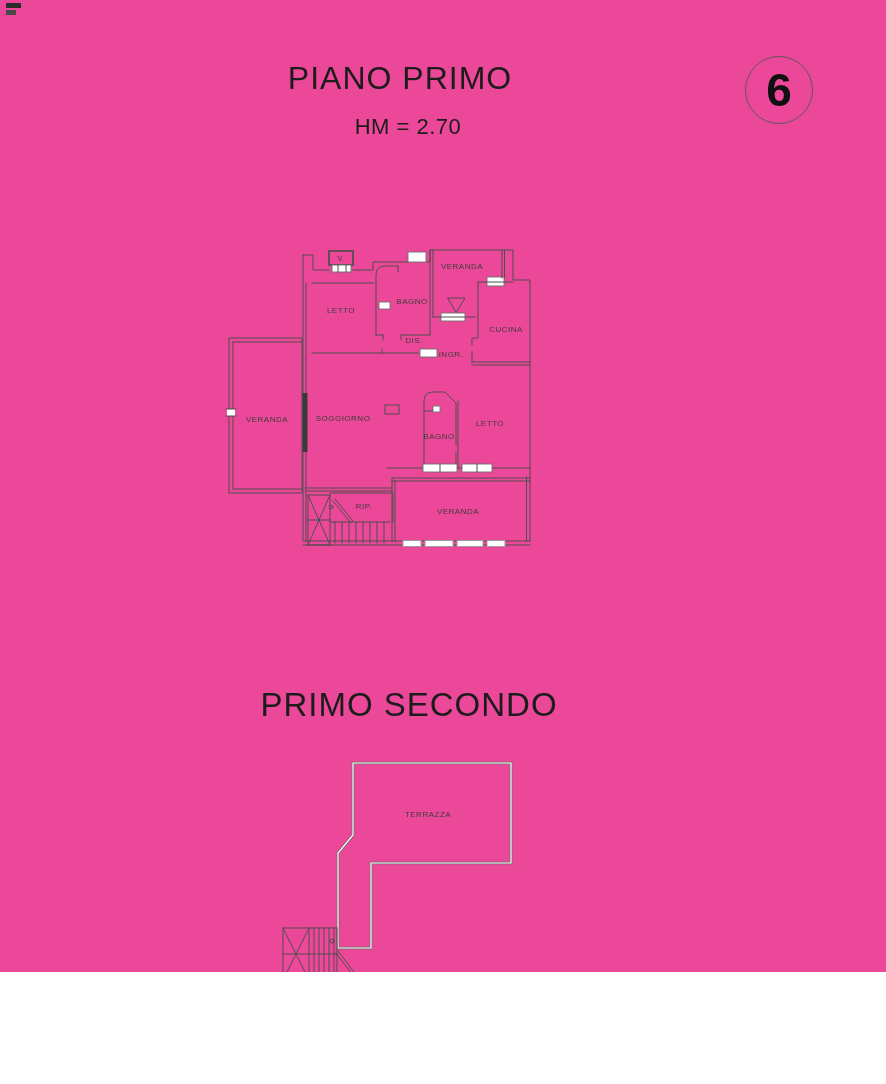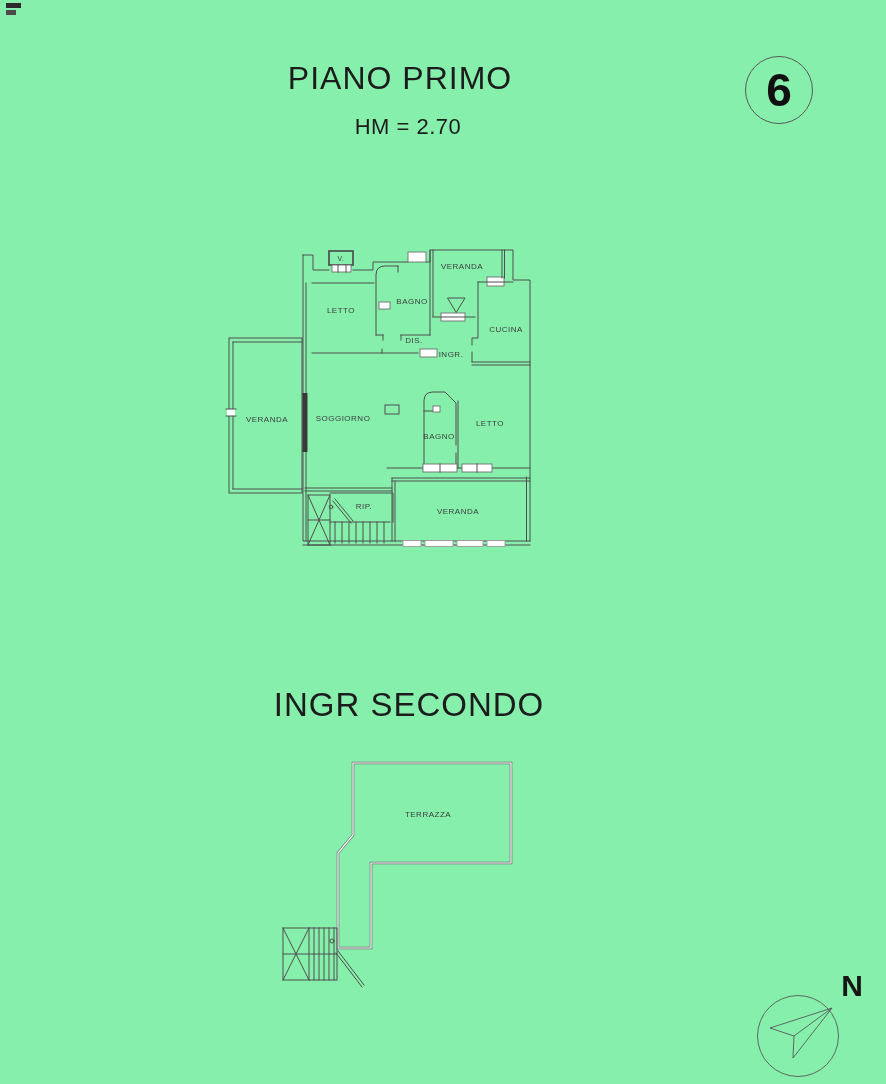--- a/index.html
+++ b/index.html
@@ -1,17 +1,17 @@
 <!DOCTYPE html>
 <html><head>
 <meta charset="utf-8">
 <style>
   html,body{margin:0;padding:0;background:#fff;}
   #sheet{
-    position:relative;width:886px;height:1084px;background:#86efac;overflow:hidden;
+    position:relative;width:886px;height:972px;background:#ec4899;overflow:hidden;
     font-family:"Liberation Sans",sans-serif;
   }
   .title{
     position:absolute;transform:translateX(-50%);
     color:#1c1c1c;white-space:nowrap;letter-spacing:1px;line-height:1;
   }
   #title-floor1{left:400px;top:62px;font-size:32px;}
   #subtitle-hm{left:408px;top:116px;font-size:22px;letter-spacing:0.5px;}
   #title-floor2{left:409px;top:688px;font-size:33px;}
   #sheet-number-bubble{
@@ -42,21 +42,21 @@
 
 <div id="sheet">
 
   <svg id="corner-mark" width="24" height="18" viewBox="0 0 24 18">
     <rect x="2" y="1" width="15" height="5" fill="#2b2b2b"></rect>
     <rect x="2" y="8" width="10" height="5" fill="#4a4a4a"></rect>
   </svg>
 
   <div class="title" id="title-floor1">PIANO PRIMO</div>
   <div class="title" id="subtitle-hm">HM = 2.70</div>
-  <div class="title" id="title-floor2">INGR SECONDO</div>
+  <div class="title" id="title-floor2">PRIMO SECONDO</div>
 
   <div id="sheet-number-bubble">
     <span>6</span>
   </div>
 
   <svg style="left:225px;top:245px;" width="320" height="310" viewBox="0 0 320 310">
     <defs>
       <pattern id="hatch" width="3" height="3" patternUnits="userSpaceOnUse" patternTransform="rotate(45)">
         <line x1="0" y1="0" x2="0" y2="3" stroke="#555" stroke-width="1.3"></line>
       </pattern>

